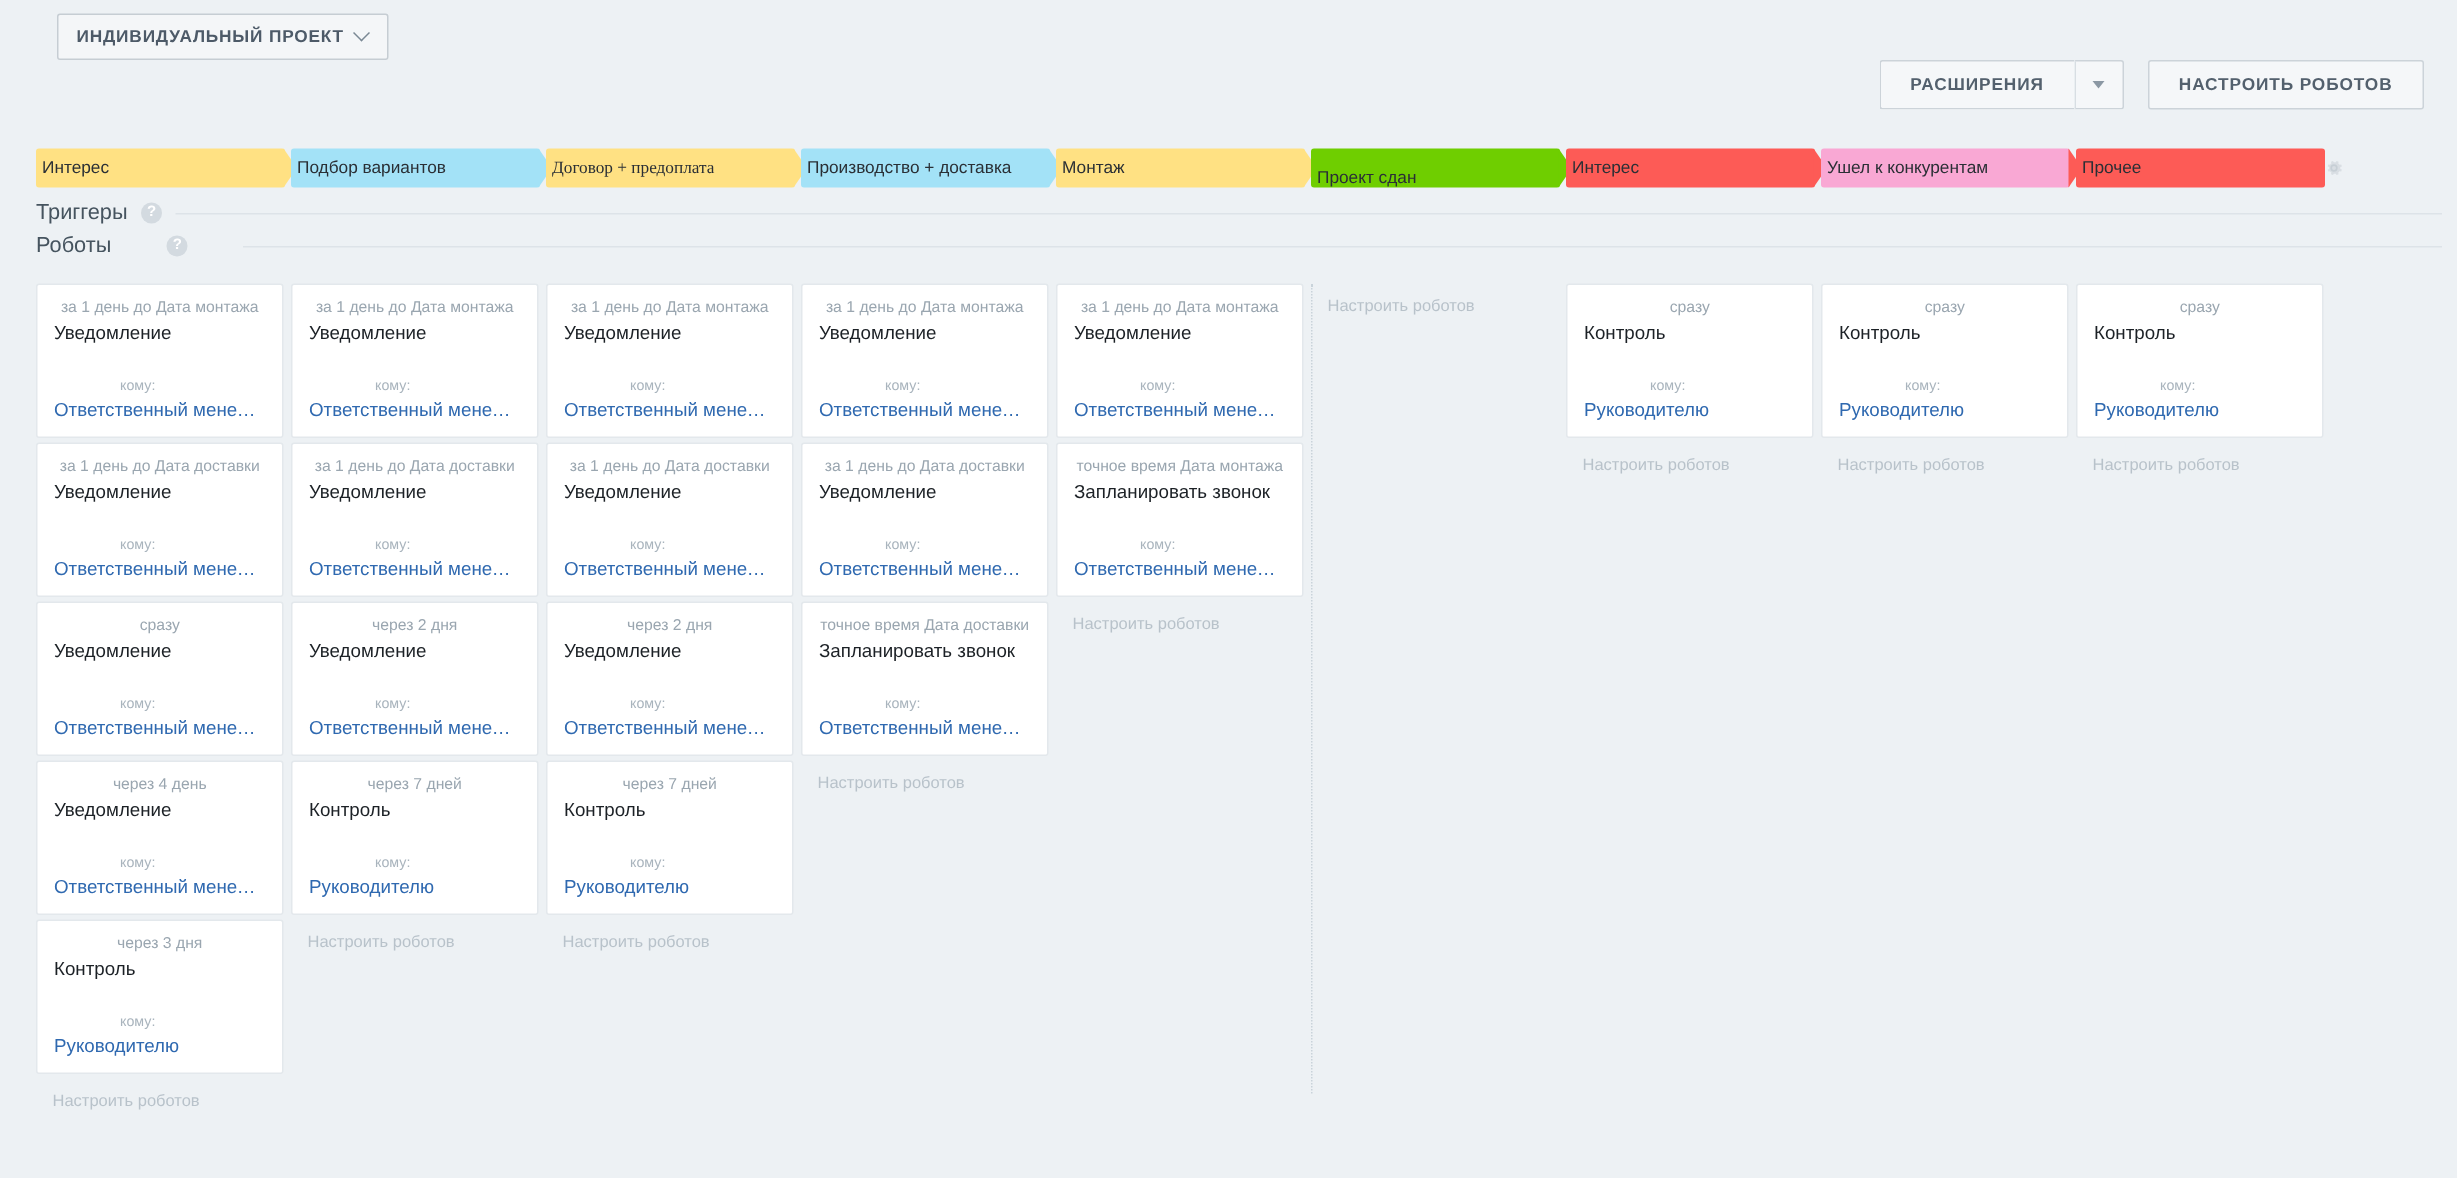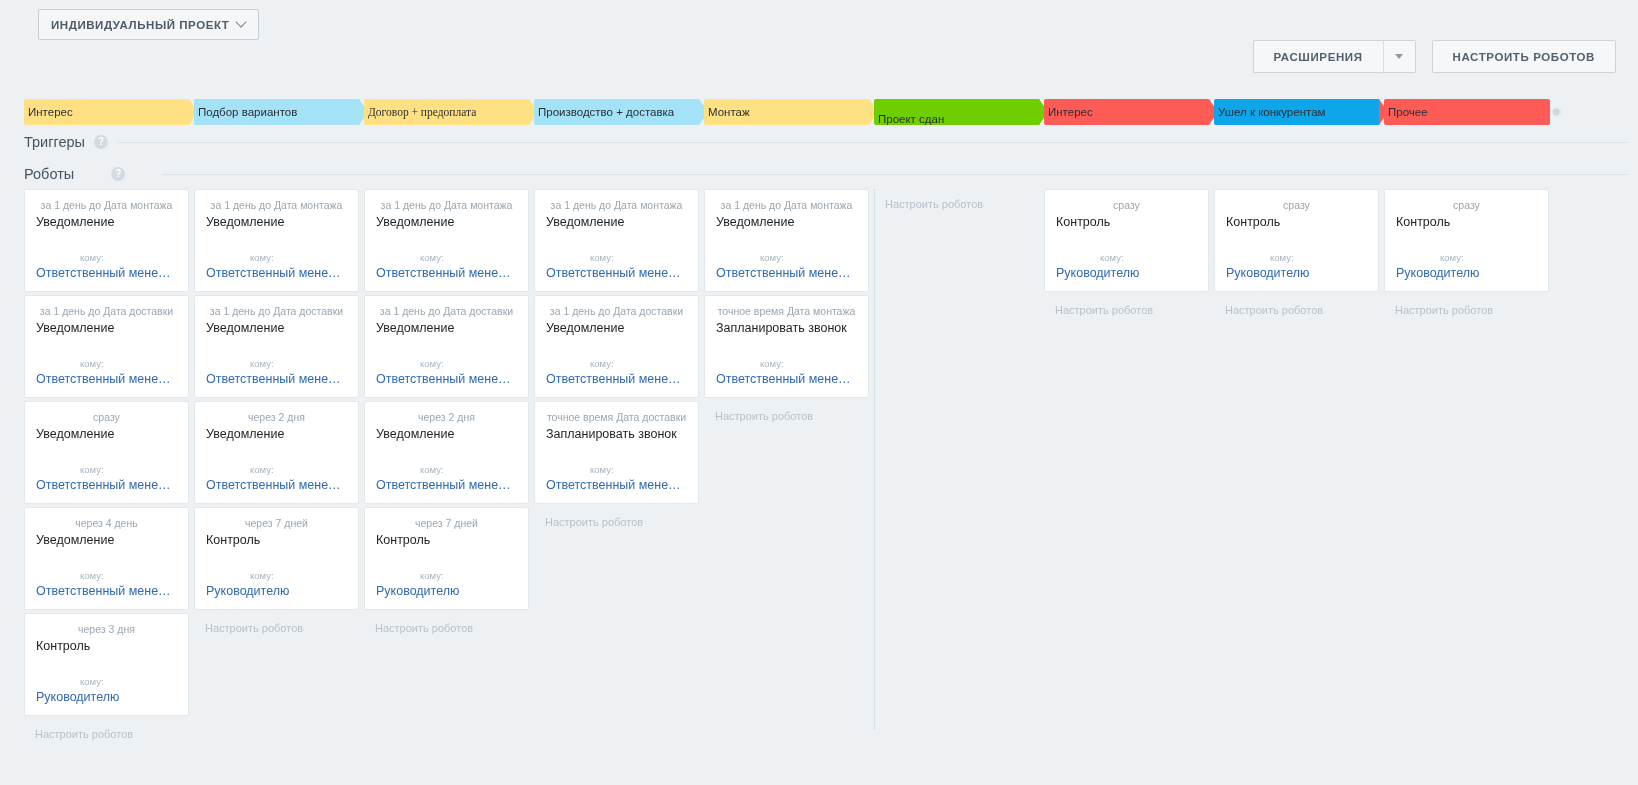--- a/index.html
+++ b/index.html
@@ -206,21 +206,21 @@
         <span class="tip"></span>
       </div>
       <div class="stage" style="width: 166px; background: rgb(111, 206, 0); color: rgb(111, 206, 0); align-items: flex-end;">
         <span style="color: rgb(42, 47, 53); position: relative; z-index: 2;">Проект сдан</span>
         <span class="tip"></span>
       </div>
       <div class="stage" style="width: 166px; background: rgb(253, 91, 86); color: rgb(253, 91, 86);">
         <span style="color: rgb(42, 47, 53); position: relative; z-index: 2;">Интерес</span>
         <span class="tip"></span>
       </div>
-      <div class="stage" style="width: 166px; background: #0ea5e9; color: rgb(253, 91, 86);">
+      <div class="stage" style="width: 166px; background: #f9a8d4; color: rgb(253, 91, 86);">
         <span style="color: rgb(42, 47, 53); position: relative; z-index: 2;">Ушел к конкурентам</span>
         <span class="tip"></span>
       </div>
       <div class="stage last" style="width: 166px; background: rgb(253, 91, 86); color: rgb(253, 91, 86);">
         <span style="color: rgb(42, 47, 53); position: relative; z-index: 2;">Прочее</span>
       </div>
     </div>
 
   <div class="gear-btn">
     <svg viewBox="0 0 16 16" width="14" height="14" aria-hidden="true">
@@ -228,21 +228,21 @@
       <path fill="#9aa6b0" d="M14 9.1l-1.2-.4a4.9 4.9 0 0 0 0-1.4l1.2-.4-.5-1.6-1.3.2a4.9 4.9 0 0 0-1-1l.3-1.2-1.5-.7-.7 1.1a4.9 4.9 0 0 0-1.4 0L7.2 2.6l-1.5.7.3 1.2a4.9 4.9 0 0 0-1 1l-1.3-.2-.5 1.6 1.2.4a4.9 4.9 0 0 0 0 1.4L3.2 9.1l.5 1.6 1.3-.2a4.9 4.9 0 0 0 1 1l-.3 1.2 1.5.7.7-1.1a4.9 4.9 0 0 0 1.4 0l.7 1.1 1.5-.7-.3-1.2a4.9 4.9 0 0 0 1-1l1.3.2.5-1.6z" opacity=".55"></path>
     </svg>
   </div>
 
   <div class="section-row" style="top:134px;">
     <span class="title">Триггеры</span>
     <span class="help">?</span>
     <span class="rule"></span>
   </div>
 
-  <div class="section-row" style="top:166px;gap:37px;">
+  <div class="section-row" style="top:156px;gap:37px;">
     <span class="title">Роботы</span>
     <span class="help">?</span>
     <span class="rule"></span>
   </div>
 
   <div class="board" id="board">
       <div class="col">
         <div class="card">
           <div class="when">за 1 день до Дата монтажа</div>
           <div class="action">Уведомление</div>

